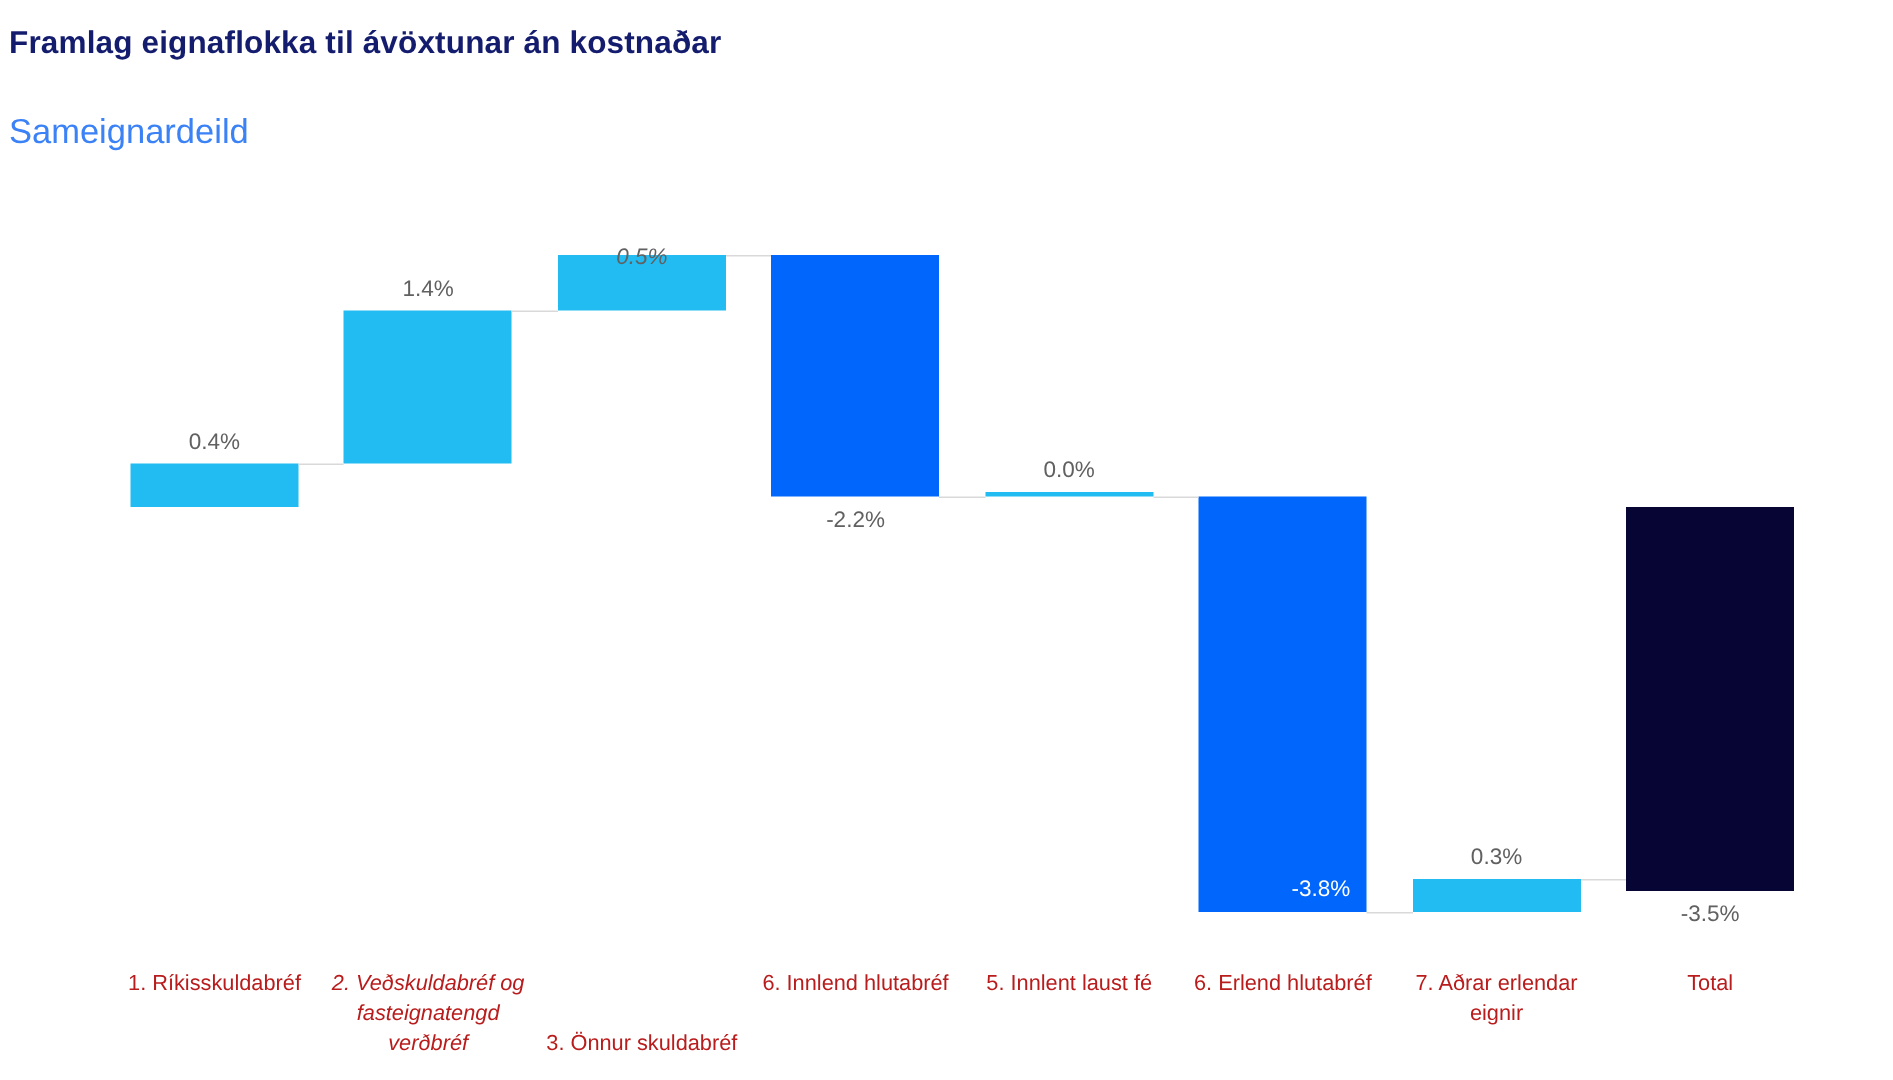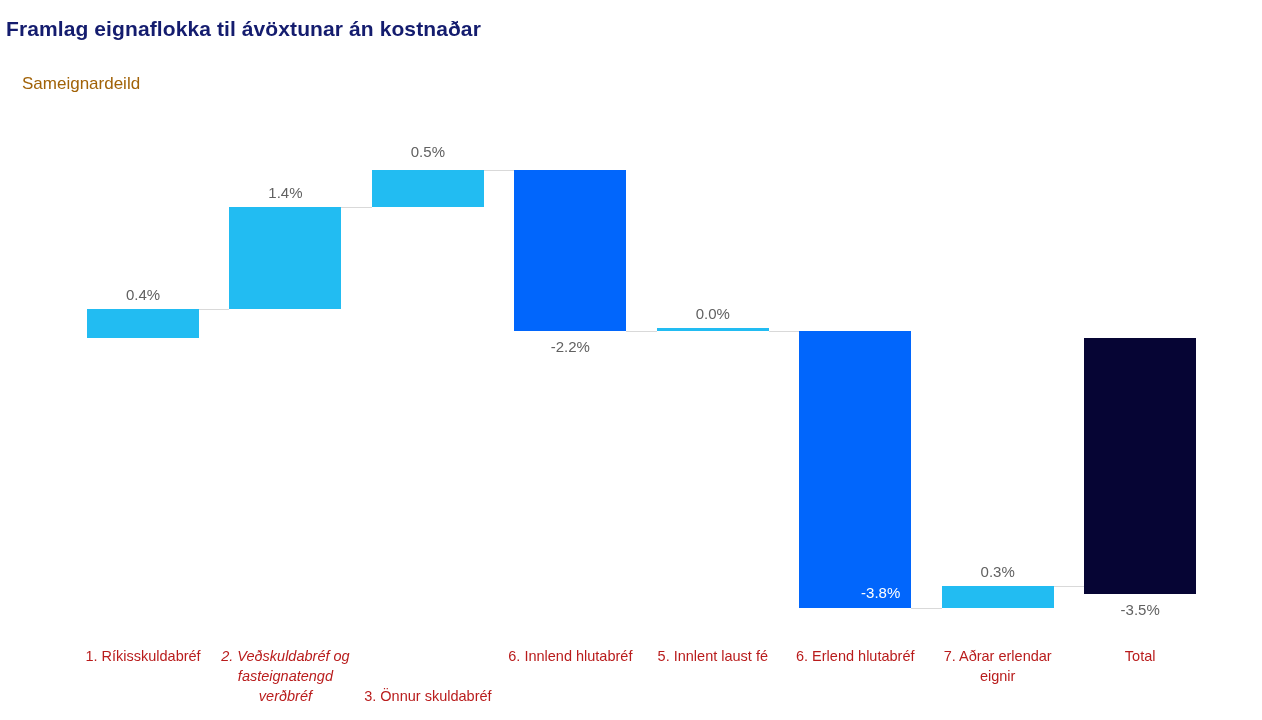--- a/index.html
+++ b/index.html
@@ -24,25 +24,24 @@
     font-size: 21px;
     font-weight: bold;
     color: #141c6e;
     letter-spacing: 0.1px;
     white-space: nowrap;
   }
   .chart-subtitle {
     position: absolute;
     left: 6px;
     top: 74px;
-    font-size: 17px;
+    font-size: 23px;
     font-weight: normal;
-    color: #a16207;
+    color: #3b82f6;
     white-space: nowrap;
-    margin-left: 16px;
   }
   .plot {
     position: absolute;
     left: 0;
     top: 0;
     width: 1262px;
     height: 720px;
   }
   .wbar {
     position: absolute;
@@ -81,21 +80,21 @@
   <div class="chart-title">Framlag eignaflokka til ávöxtunar án kostnaðar</div>
   <div class="chart-subtitle">Sameignardeild</div>
   <div class="plot" id="plot">
       <div class="wbar" style="left: 87px; top: 308.8px; width: 112px; height: 29.2px; background: rgb(34, 188, 242);"></div>
       <div class="vlabel" style="left: 98px; top: 285.8px;">0.4%</div>
       <div class="xlabel" style="left: 72px; top: 646px;">1. Ríkisskuldabréf</div>
       <div class="wbar" style="left: 229.45px; top: 206.6px; width: 112px; height: 102.2px; background: rgb(34, 188, 242);"></div>
       <div class="vlabel" style="left: 240.45px; top: 183.6px;">1.4%</div>
       <div class="xlabel" style="left: 214.45px; top: 646px; font-style: italic;">2. Veðskuldabréf og fasteignatengd verðbréf</div>
       <div class="wbar" style="left: 371.9px; top: 170.1px; width: 112px; height: 36.5px; background: rgb(34, 188, 242);"></div>
-      <div class="vlabel" style="left: 382.9px; top: 143px;">0.5%</div>
+      <div class="vlabel" style="left: 382.9px; top: 163px; font-style: italic;">0.5%</div>
       <div class="xlabel" style="left: 356.9px; top: 646px; margin-top: 40px;">3. Önnur skuldabréf</div>
       <div class="wbar" style="left: 514.35px; top: 170.1px; width: 112px; height: 160.6px; background: rgb(1, 102, 252);"></div>
       <div class="vlabel" style="left: 525.35px; top: 337.7px;">-2.2%</div>
       <div class="xlabel" style="left: 499.35px; top: 646px;">6. Innlend hlutabréf</div>
       <div class="wbar" style="left: 656.8px; top: 327.7px; width: 112px; height: 3px; background: rgb(34, 188, 242);"></div>
       <div class="vlabel" style="left: 667.8px; top: 304.7px;">0.0%</div>
       <div class="xlabel" style="left: 641.8px; top: 646px;">5. Innlent laust fé</div>
       <div class="wbar" style="left: 799.25px; top: 330.7px; width: 112px; height: 277.4px; background: rgb(1, 102, 252);"></div>
       <div class="vlabel inside" style="left: 810.25px; top: 584.1px; text-align: right;">-3.8%</div>
       <div class="xlabel" style="left: 784.25px; top: 646px;">6. Erlend hlutabréf</div>

